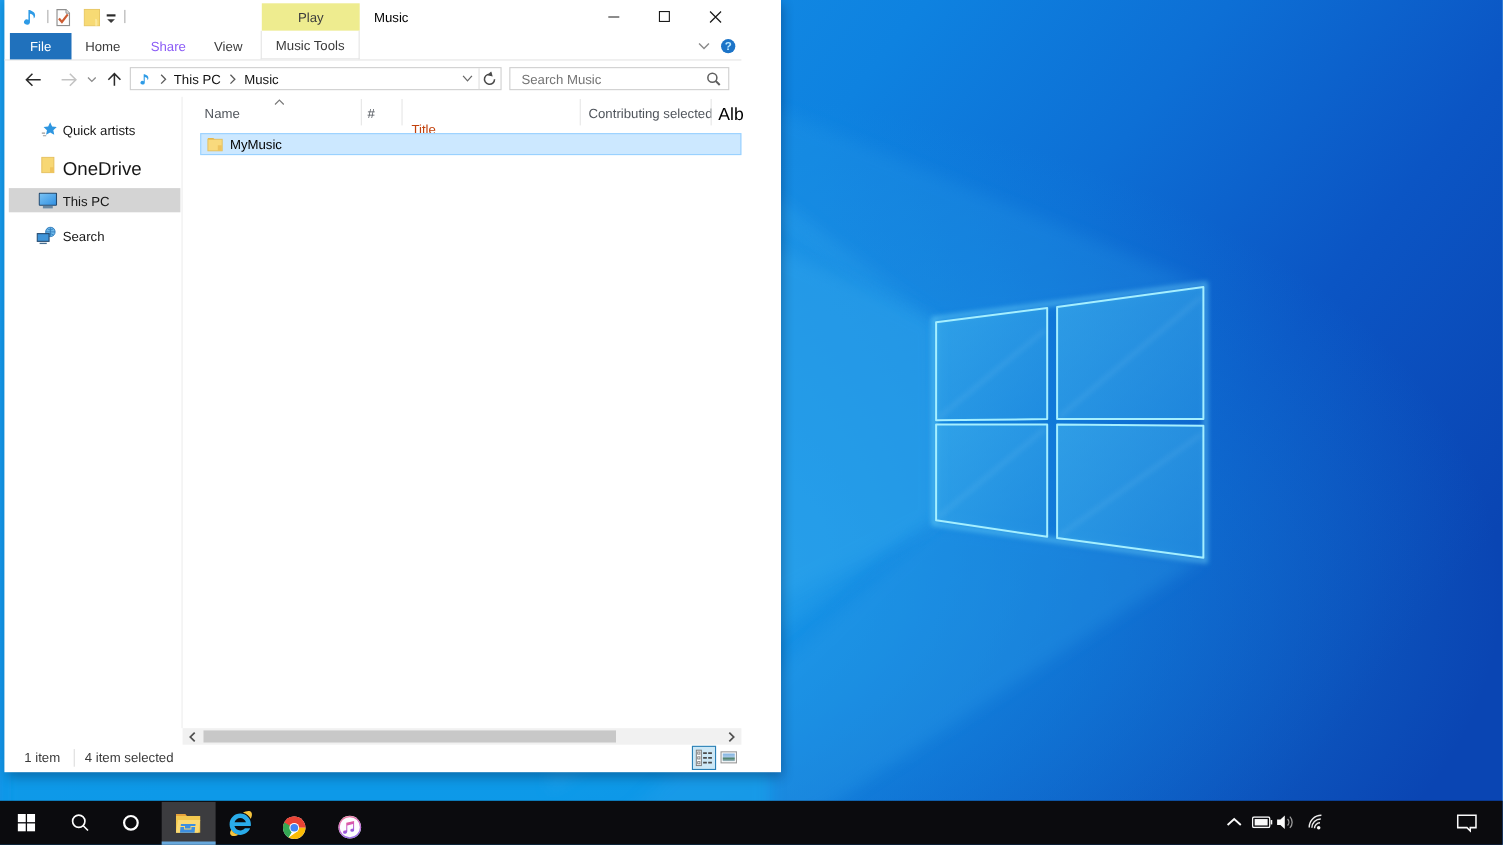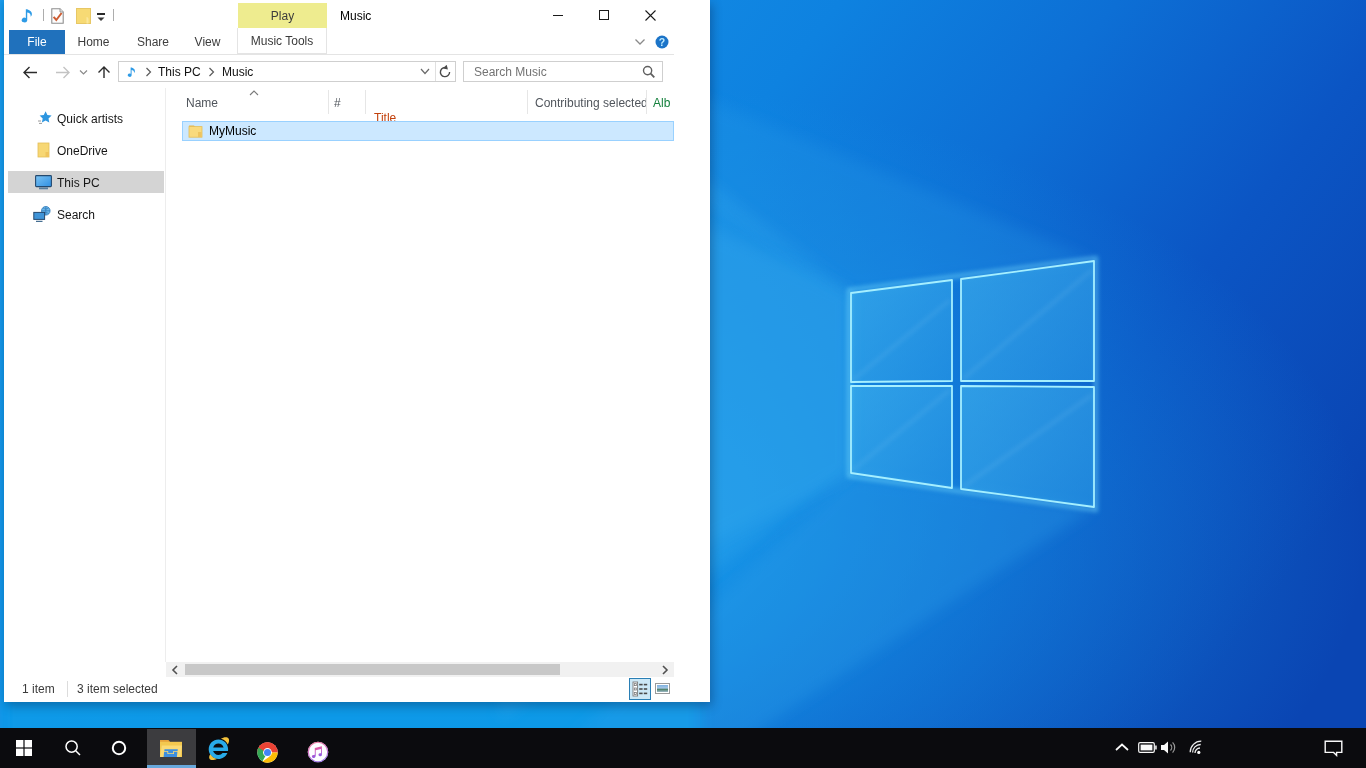--- a/index.html
+++ b/index.html
@@ -94,21 +94,21 @@
 
   <svg class="abs" style="left:544px;top:0" width="126" height="30" viewBox="0 0 126 30">
     <line x1="5" y1="15.5" x2="15" y2="15.5" stroke="#1a1a1a" stroke-width="1"></line>
     <rect x="51.5" y="10.5" width="9" height="9" fill="none" stroke="#1a1a1a" stroke-width="1"></rect>
     <path d="M97.5 10.5 L107.5 20.5 M107.5 10.5 L97.5 20.5" stroke="#1a1a1a" stroke-width="1.1"></path>
   </svg>
 
   <div class="abs" style="left:0;top:30px;width:670px;height:24px;border-bottom:1px solid #e4e4e4"></div>
   <div class="abs" style="left:5px;top:30px;width:56px;height:24px;background:#2071bc;color:#fff;font-size:12px;display:flex;align-items:center;justify-content:center">File</div>
   <div class="abs" style="left:71px;top:30px;width:37px;height:24px;color:#3c3c3c;font-size:12px;display:flex;align-items:center;justify-content:center">Home</div>
-  <div class="abs" style="left:130px;top:30px;width:38px;height:24px;color:#404040;font-size:12px;display:flex;align-items:center;justify-content:center">Share</div>
+  <div class="abs" style="left:130px;top:30px;width:38px;height:24px;color:#8b5cf6;font-size:12px;display:flex;align-items:center;justify-content:center">Share</div>
   <div class="abs" style="left:187px;top:30px;width:33px;height:24px;color:#3c3c3c;font-size:12px;display:flex;align-items:center;justify-content:center">View</div>
   <div class="abs" style="left:233px;top:28px;width:90px;height:26px;background:#fff;border:1px solid #e4e4e4;border-top:none;box-sizing:border-box;color:#3a3a3a;font-size:12px;display:flex;align-items:center;justify-content:center">Music Tools</div>
   <svg class="abs" style="left:630px;top:38px" width="12" height="8" viewBox="0 0 12 8">
       <path d="M1.5 1.5 L6 6 L10.5 1.5" fill="none" stroke="#8a8a8a" stroke-width="1.3"></path>
     </svg>
   <svg class="abs" style="left:651px;top:35px" width="14" height="14" viewBox="0 0 14 14">
     <circle cx="7" cy="7" r="6.5" fill="#1c74c8"></circle>
     <text x="7" y="10.6" font-size="10.5" font-weight="bold" fill="#bdeaff" text-anchor="middle" font-family="Liberation Sans">?</text>
   </svg>
 
@@ -150,21 +150,21 @@
   <svg class="abs" style="left:33px;top:110px" width="16" height="16" viewBox="0 0 16 16">
     <path d="M8.6 1.2 L10.4 5 L14.6 5.5 L11.5 8.4 L12.3 12.6 L8.6 10.5 L4.9 12.6 L5.7 8.4 L2.6 5.5 L6.8 5 Z" fill="#2e96e0"></path>
     <line x1="1" y1="11" x2="4" y2="11" stroke="#9a9a9a" stroke-width="1"></line>
     <line x1="2" y1="13.4" x2="5" y2="13.4" stroke="#9a9a9a" stroke-width="1"></line>
   </svg>
   <div class="abs" style="left:53px;top:112px;font-size:12px;color:#161616">Quick artists</div>
   <svg class="abs" style="left:33px;top:142px" width="15" height="16" viewBox="0 0 15 16">
     <rect x="1" y="1" width="11" height="14" fill="#f7d774" stroke="#e3bd59" stroke-width="0.8"></rect>
     <path d="M8.5 10 L12 10 L12 15 L8.5 15 Z" fill="#efc45d"></path>
   </svg>
-  <div class="abs" style="left:53px;top:144px;font-size:12px;color:#161616">OneDrive</div>
+  <div class="abs" style="left:53px;top:144px;font-size:17px;color:#161616">OneDrive</div>
   <svg class="abs" style="left:31px;top:175px" width="17" height="15" viewBox="0 0 17 15">
     <defs>
         <linearGradient id="scr2" x1="0" y1="0" x2="1" y2="1">
       <stop offset="0" stop-color="#7cc4f4"></stop>
           <stop offset="1" stop-color="#2f8fe2"></stop>
         </linearGradient>
       </defs>
     <rect x="0.6" y="0.6" width="15.8" height="11" rx="0.8" fill="url(#scr2)" stroke="#24496e" stroke-width="1.1"></rect>
     <line x1="4" y1="13.2" x2="13" y2="13.2" stroke="#456e91" stroke-width="1.3"></line>
     <line x1="4" y1="14.6" x2="13" y2="14.6" stroke="#9fb3c4" stroke-width="0.8"></line>
@@ -178,21 +178,21 @@
   </svg>
   <div class="abs" style="left:53px;top:208px;font-size:12px;color:#161616">Search</div>
 
   <svg class="abs" style="left:245px;top:90px" width="10" height="6" viewBox="0 0 10 6">
       <path d="M1 5 L5 1 L9 5" fill="none" stroke="#7a7a7a" stroke-width="1.1"></path>
     </svg>
   <div class="abs" style="left:182px;top:96px;font-size:12px;color:#50555c">Name</div>
   <div class="abs" style="left:330px;top:96px;font-size:12px;color:#50555c">#</div>
   <div class="abs" style="left:370px;top:111px;font-size:12px;color:#c2410c">Title</div>
   <div class="abs" style="left:531px;top:96px;font-size:12px;color:#50555c">Contributing selected</div>
-  <div class="abs" style="left:649px;top:96px;font-size:12px;color:#15803d">Alb</div>
+  <div class="abs" style="left:649px;top:96px;font-size:16px;color:#000000">Alb</div>
   <div class="abs" style="left:324px;top:90px;width:1px;height:24px;background:#e6e6e6"></div>
   <div class="abs" style="left:361px;top:90px;width:1px;height:24px;background:#e6e6e6"></div>
   <div class="abs" style="left:523px;top:90px;width:1px;height:24px;background:#e6e6e6"></div>
   <div class="abs" style="left:642px;top:90px;width:1px;height:24px;background:#e6e6e6"></div>
 
   <div class="abs" style="left:178px;top:121px;width:492px;height:20px;background:#cce8ff;border:1px solid #99d1ff;box-sizing:border-box"></div>
   <svg class="abs" style="left:184px;top:124px" width="15" height="14" viewBox="0 0 15 14">
     <path d="M1 1.5 L6 1.5 L7.5 3.2 L1 3.2 Z" fill="#e6b54c"></path>
     <rect x="1" y="2.6" width="13" height="10.6" fill="#f9da7d" stroke="#e3bd59" stroke-width="0.8"></rect>
     <path d="M10 8 L13.6 8 L13.6 13 L10 13 Z" fill="#eec45f"></path>
@@ -203,21 +203,21 @@
   <svg class="abs" style="left:167px;top:665px" width="8" height="10" viewBox="0 0 8 10">
       <path d="M6 1 L2 5 L6 9" fill="none" stroke="#505050" stroke-width="1.6"></path>
     </svg>
   <svg class="abs" style="left:657px;top:665px" width="8" height="10" viewBox="0 0 8 10">
       <path d="M2 1 L6 5 L2 9" fill="none" stroke="#505050" stroke-width="1.6"></path>
     </svg>
   <div class="abs" style="left:181px;top:664px;width:375px;height:11px;background:#c8c8c8"></div>
 
   <div class="abs" style="left:18px;top:682px;font-size:12px;color:#3b3b3b">1 item</div>
   <div class="abs" style="left:63px;top:681px;width:1px;height:16px;background:#dcdcdc"></div>
-  <div class="abs" style="left:73px;top:682px;font-size:12px;color:#3b3b3b">3 item selected</div>
+  <div class="abs" style="left:73px;top:682px;font-size:12px;color:#3b3b3b">4 item selected</div>
   <div class="abs" style="left:625px;top:678px;width:22px;height:22px;background:#cde8f6;border:1px solid #2a7fb5;box-sizing:border-box"></div>
   <svg class="abs" style="left:628px;top:681px" width="16" height="16" viewBox="0 0 16 16">
     <rect x="1" y="1" width="4.6" height="14" fill="#fff" stroke="#7a7a7a" stroke-width="0.9"></rect>
     <rect x="2.3" y="2.6" width="2" height="2" fill="none" stroke="#7a7a7a" stroke-width="0.8"></rect>
     <rect x="2.3" y="7" width="2" height="2" fill="none" stroke="#7a7a7a" stroke-width="0.8"></rect>
     <rect x="2.3" y="11.4" width="2" height="2" fill="none" stroke="#7a7a7a" stroke-width="0.8"></rect>
     <g stroke="#4a4a4a" stroke-width="1.6">
       <line x1="7.2" y1="3.6" x2="10.6" y2="3.6"></line>
         <line x1="11.8" y1="3.6" x2="15.2" y2="3.6"></line>
       <line x1="7.2" y1="8" x2="10.6" y2="8"></line>

